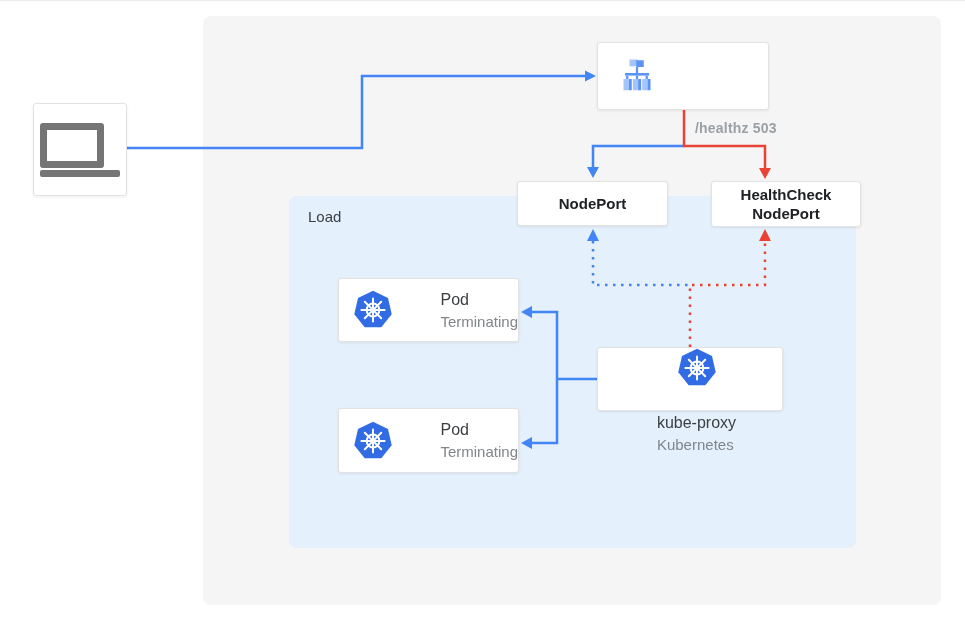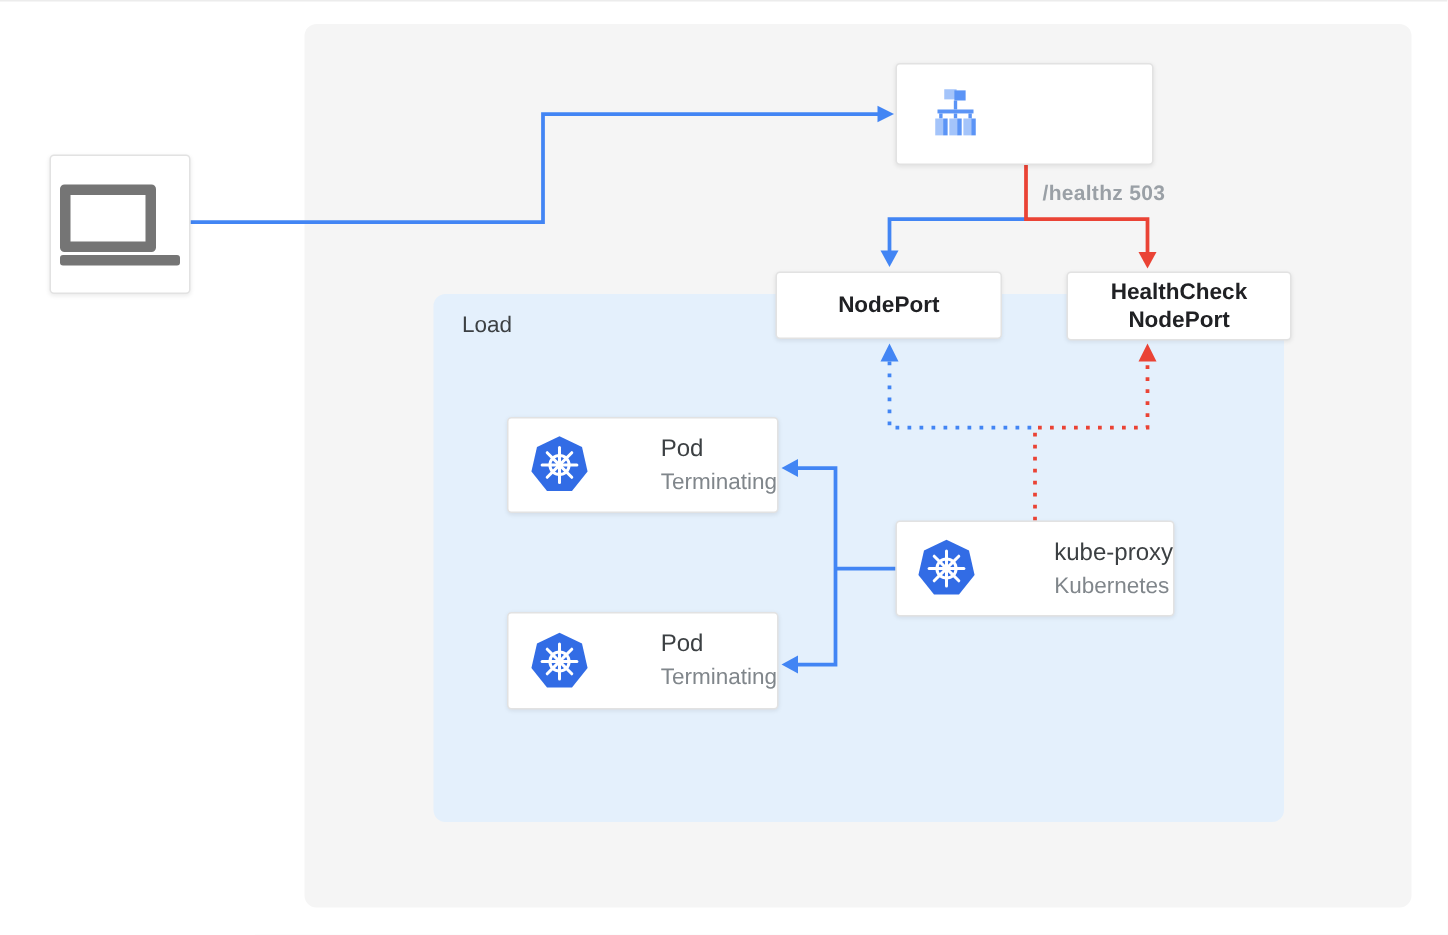--- a/index.html
+++ b/index.html
@@ -46,21 +46,21 @@
     position:absolute; left:695px; top:120px; font-size:14px; font-weight:bold;
     color:var(--healthz_text); z-index:3; letter-spacing:0.2px;text-align:center;
   }
   .port-card { display:flex; align-items:center; justify-content:center; text-align:center;
     font-weight:bold; font-size:15px; color:var(--bold_text); }
   .nodeport-card   { left:517px; top:181px; width:151px; height:45px; }
   .healthcheck-card{ left:689px; top:181px; width:150px; height:46px; line-height:19px;margin-left:22px; }
   .svc-card { display:flex; align-items:center; padding-left:14px; gap:20px;justify-content:space-between; }
   .pod1-card { left:338px; top:278px; width:181px; height:64px; }
   .pod2-card { left:338px; top:408px; width:181px; height:65px; }
-  .kubeproxy-card { left:597px; top:347px; width:186px; height:64px; padding-left:13px; gap:24px; }
+  .kubeproxy-card { left:597px; top:347px; width:186px; height:64px; padding-left:13px; gap:24px;flex-direction:column; }
   .svc-title { font-size:16px; line-height:22px; color:var(--title_text); }
   .svc-sub   { font-size:15px; line-height:21px; color:var(--muted_text); }
   .k8s-icon svg, .lb-icon svg { display:block; }
 </style>
 </head>
 <body>
 
 <div class="canvas">
 
   <div class="top-hairline"></div>

